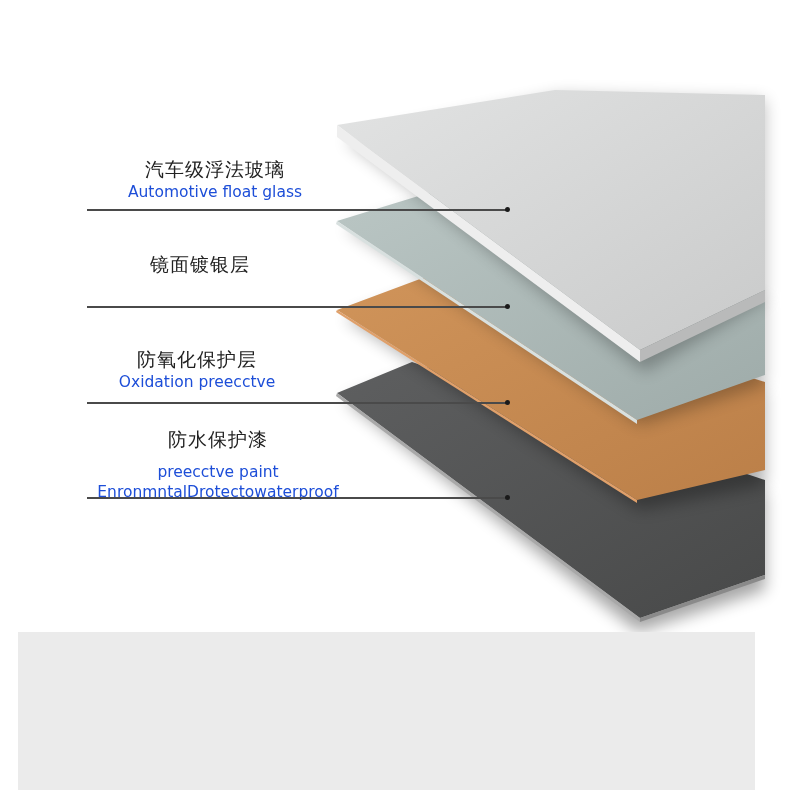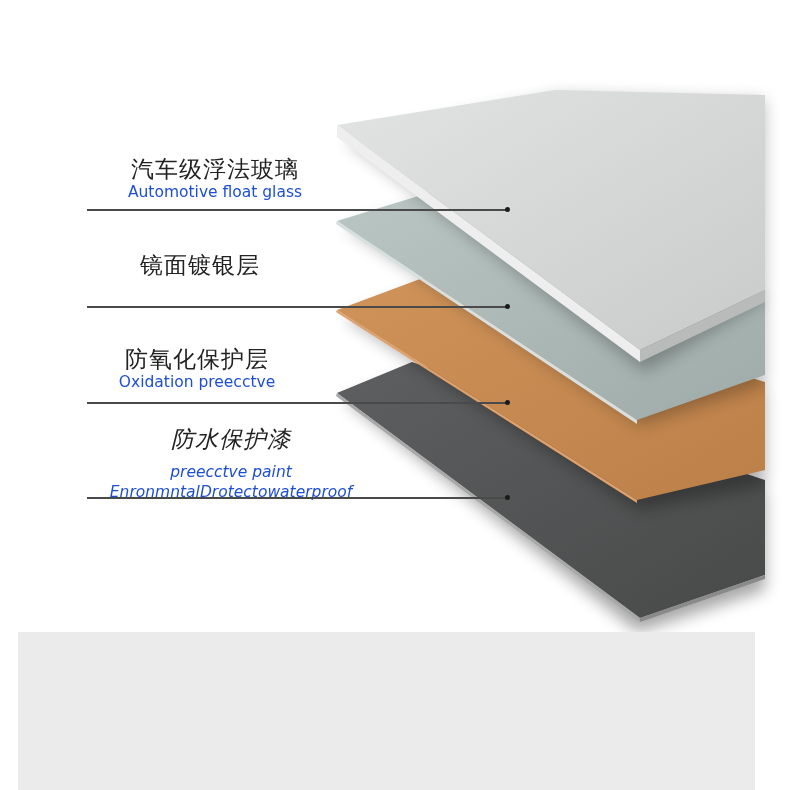--- a/index.html
+++ b/index.html
@@ -1,19 +1,19 @@
 <!DOCTYPE html>
 <html><head>
 <meta charset="utf-8">
 <style>
   html, body { margin: 0; padding: 0; }
   body { width: 790px; height: 790px; background: #ffffff; position: relative; overflow: hidden; font-family: "DejaVu Sans", "Liberation Sans", sans-serif; }
   .stage { position: absolute; left: 0; top: 0; width: 790px; height: 790px; }
   .label { position: absolute; text-align: center; color: #222; }
-  .label .cn { font-size: 23px; line-height: 26px; letter-spacing: 1px; }
+  .label .cn { font-size: 19px; line-height: 26px; letter-spacing: 1px; }
   .label .en { font-size: 15.5px; line-height: 20px; color: #1d4ed8; }
   .leader { position: absolute; height: 2px; background: #4a4a4a; }
   .dot { position: absolute; width: 5px; height: 5px; border-radius: 50%; background: #1a1a1a; }
   .footer-box { position: absolute; left: 18px; top: 632px; width: 737px; height: 158px; background: #ebebeb; }
   svg.layers { position: absolute; left: 0; top: 0; }
 </style>
 </head>
 <body>
 
 <div class="stage">
@@ -68,34 +68,34 @@
     </g>
   </svg>
 
   <div class="label" style="left:90px; top:156px; width:250px;">
     <div class="cn">汽车级浮法玻璃</div>
     <div class="en">Automotive float glass</div>
   </div>
   <div class="leader" style="left:87px; top:209px; width:420px;"></div>
   <div class="dot" style="left:505px; top:207px;"></div>
 
-  <div class="label" style="left:80px; top:252px; width:240px;">
+  <div class="label" style="left:80px; top:252px; width:240px;font-family:Liberation Serif, serif;">
     <div class="cn">镜面镀银层</div>
   </div>
   <div class="leader" style="left:87px; top:306px; width:420px;"></div>
   <div class="dot" style="left:505px; top:304px;"></div>
 
   <div class="label" style="left:77px; top:346px; width:240px;">
     <div class="cn">防氧化保护层</div>
     <div class="en">Oxidation preecctve</div>
   </div>
   <div class="leader" style="left:87px; top:402px; width:420px;"></div>
   <div class="dot" style="left:505px; top:400px;"></div>
 
-  <div class="label" style="left:81px; top:426px; width:300px;font-style:italic;">
+  <div class="label" style="left:68px; top:426px; width:300px;">
     <div class="cn">防水保护漆</div>
     <div class="en" style="margin-top:10px;">preecctve paint</div>
     <div class="en">EnronmntalDrotectowaterproof</div>
   </div>
   <div class="leader" style="left:87px; top:497px; width:420px;"></div>
   <div class="dot" style="left:505px; top:495px;"></div>
 
   <div class="footer-box"></div>
 </div>
 

